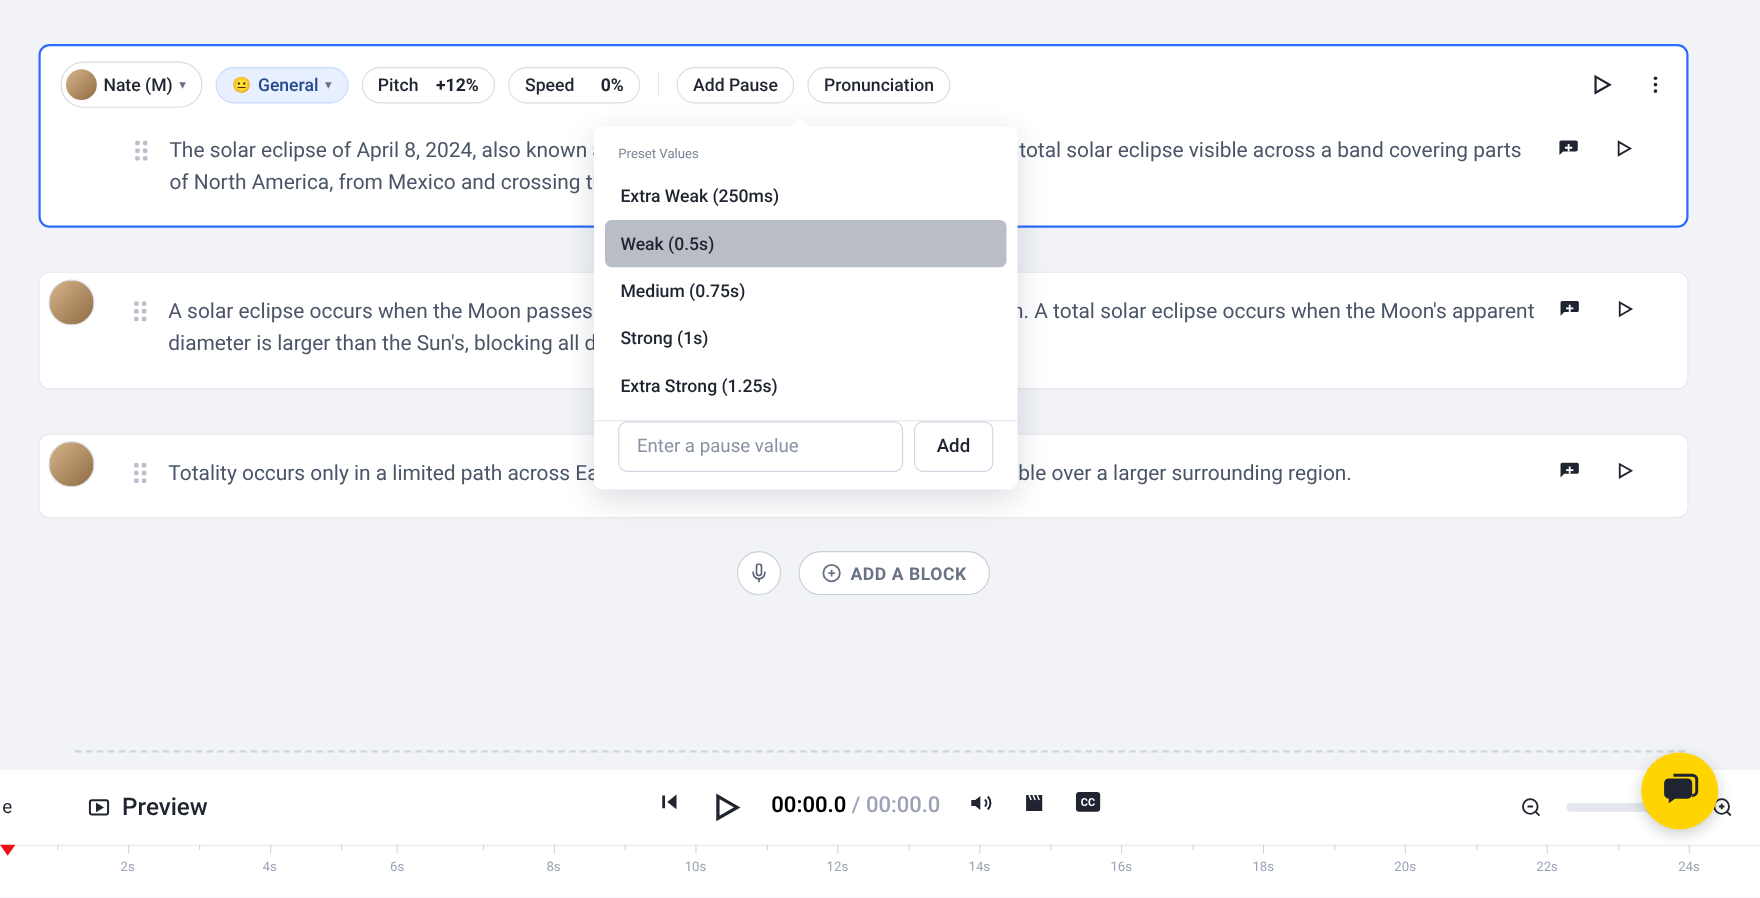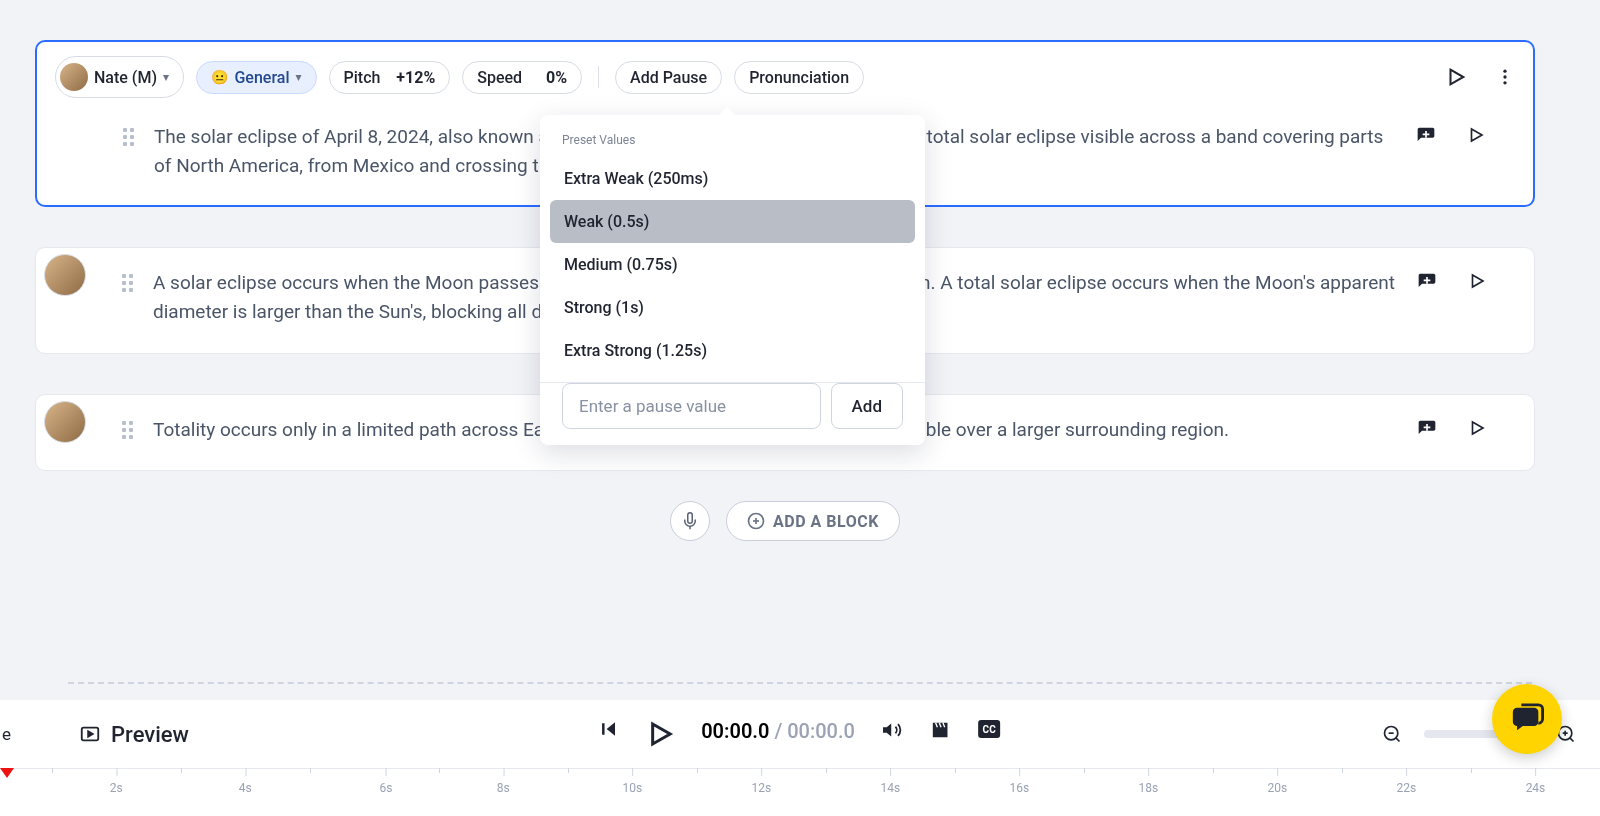--- a/index.html
+++ b/index.html
@@ -430,21 +430,21 @@
   <div class="ruler" id="ruler">
     <div class="playhead"></div>
   <div class="tick" style="left: 116.129px;">
         <span>2s</span>
       </div>
       <div class="tick minor" style="left: 51.6129px;"></div>
       <div class="tick" style="left: 245.161px;">
         <span>4s</span>
       </div>
       <div class="tick minor" style="left: 180.645px;"></div>
-      <div class="tick" style="left: 386px;">
+      <div class="tick" style="left: 361px;">
         <span>6s</span>
       </div>
       <div class="tick minor" style="left: 309.677px;"></div>
       <div class="tick" style="left: 503.226px;">
         <span>8s</span>
       </div>
       <div class="tick minor" style="left: 438.71px;"></div>
       <div class="tick" style="left: 632.258px;">
         <span>10s</span>
       </div>

